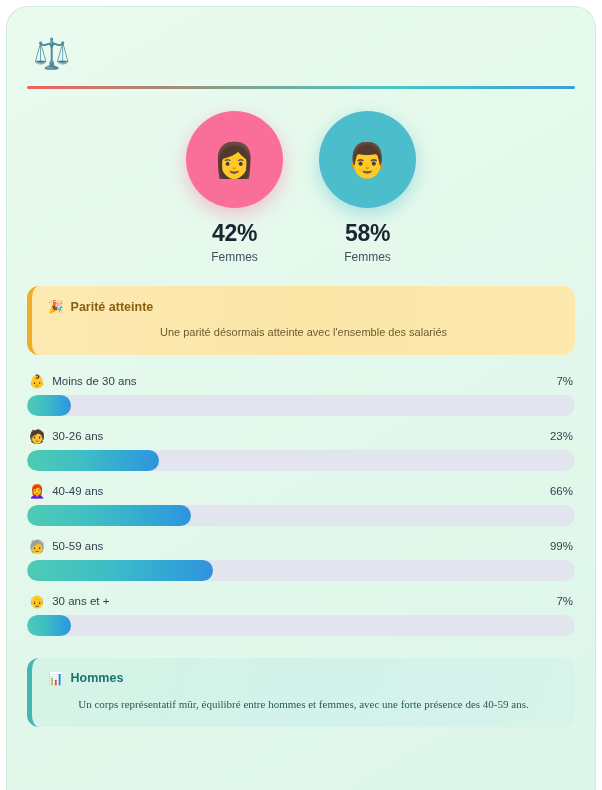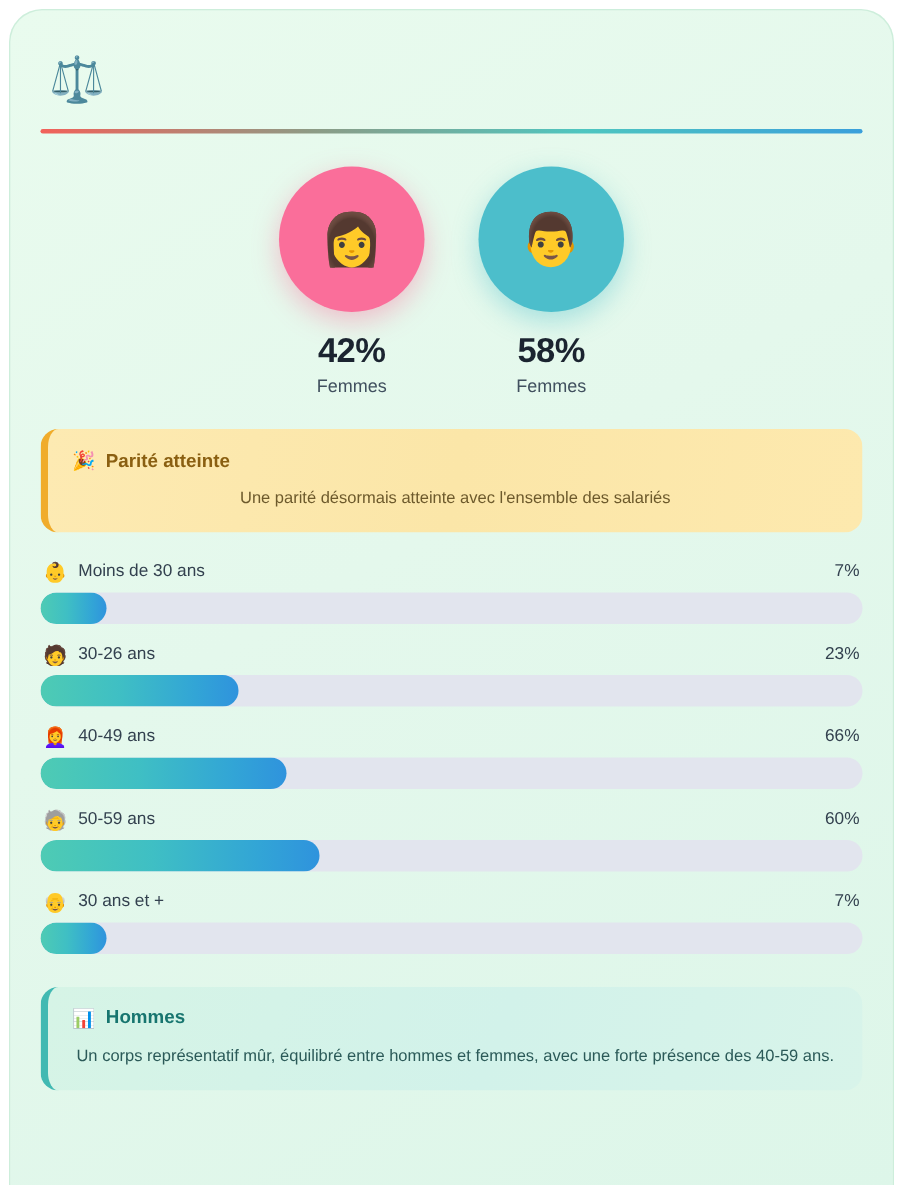--- a/index.html
+++ b/index.html
@@ -131,21 +131,21 @@
   }
   .banner.parity .banner-title { color: #8a5f11; }
   .banner.analyse .banner-title { color: #17756f; }
   .banner-text {
     margin-top: 11px;
     font-size: 11px;
     line-height: 1.35;
     text-align: center;
   }
   .banner.parity .banner-text { color: #6d5a2c; }
-  .banner.analyse .banner-text { color: #2b5a58; }
+  .banner.analyse .banner-text { color: #2b5a58; font-family: Liberation Serif, serif; }
 
   
   .age-list { margin-top: 20px; }
   .age-row { margin-bottom: 14px; }
   .age-row:last-child { margin-bottom: 0; }
   .age-head {
     display: flex;
     align-items: center;
     justify-content: space-between;
     padding: 0 2px 0 2px;
@@ -253,21 +253,21 @@
           <div class="fill" style="width: 30%;"></div>
         </div>
       </div>
 
       <div class="age-row">
         <div class="age-head">
           <div class="age-label">
             <span class="age-emoji">🧓</span>
             <span>50-59 ans</span>
           </div>
-          <div class="age-pct">60%</div>
+          <div class="age-pct">99%</div>
         </div>
         <div class="track">
           <div class="fill" style="width: 34%;"></div>
         </div>
       </div>
 
       <div class="age-row">
         <div class="age-head">
           <div class="age-label">
             <span class="age-emoji">👴</span>

